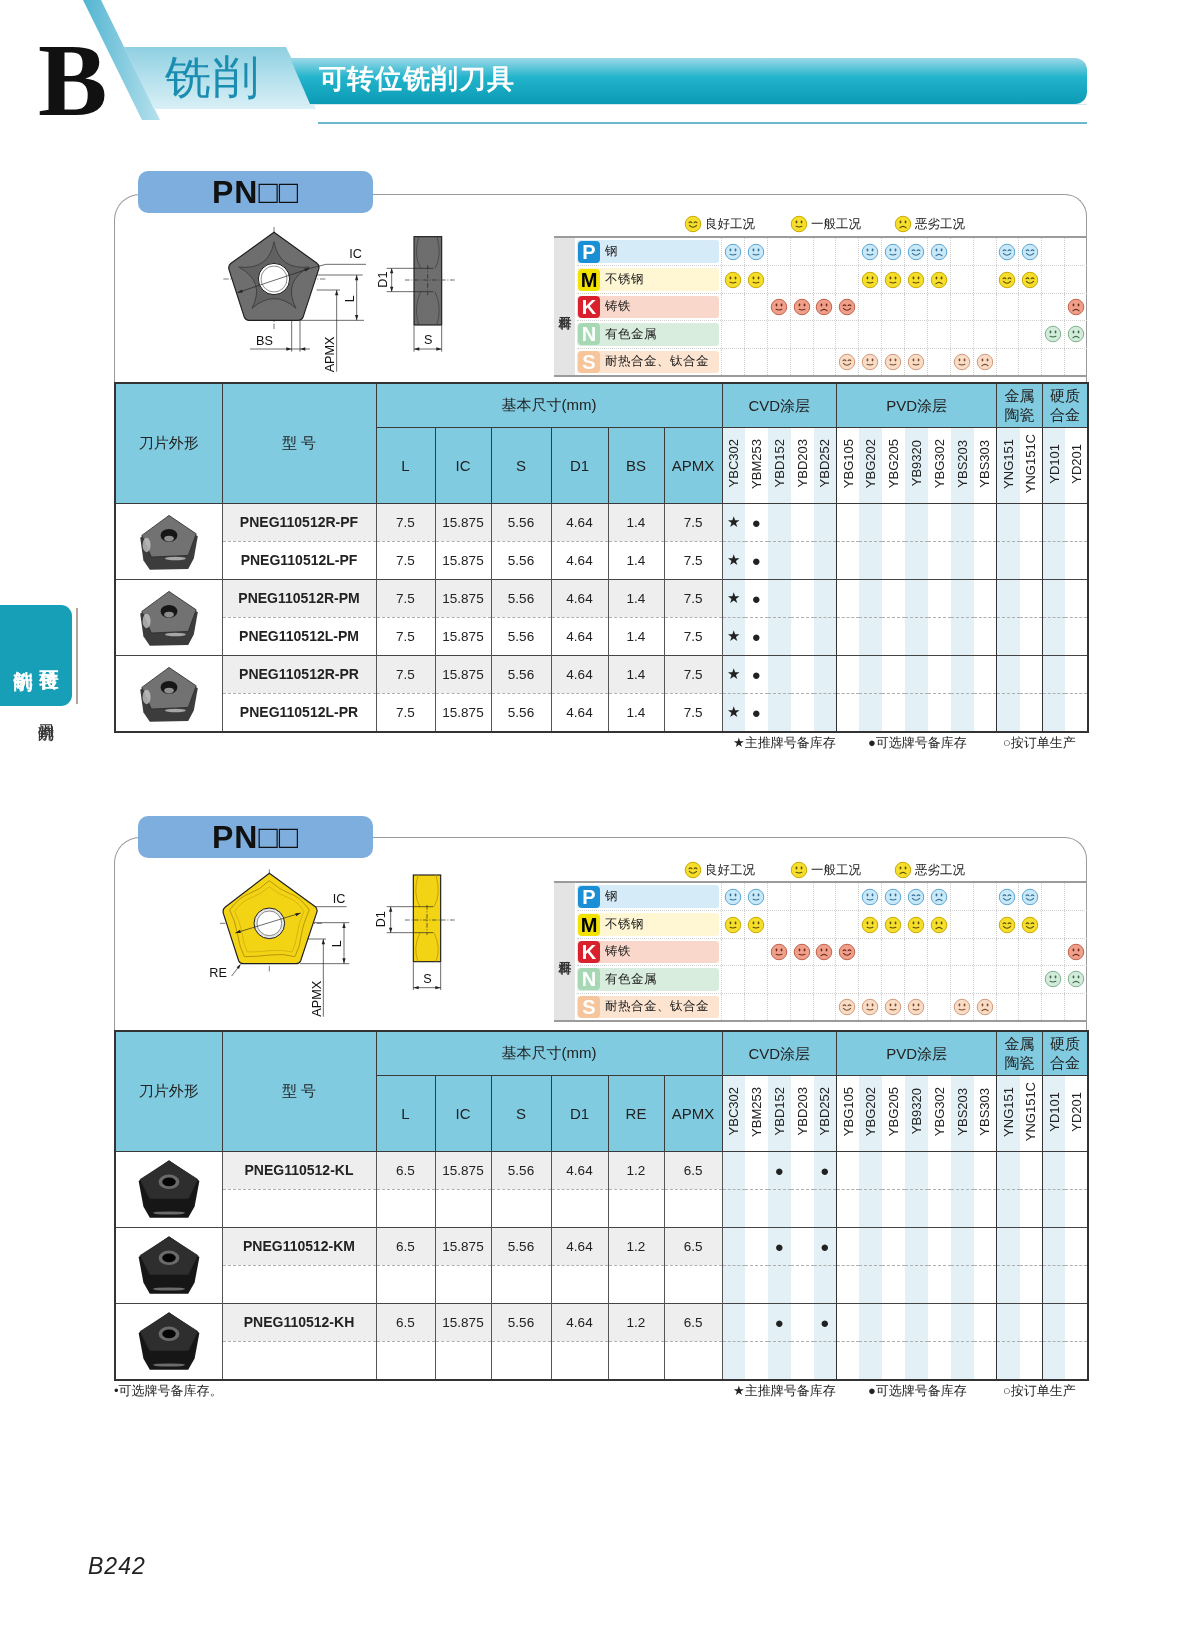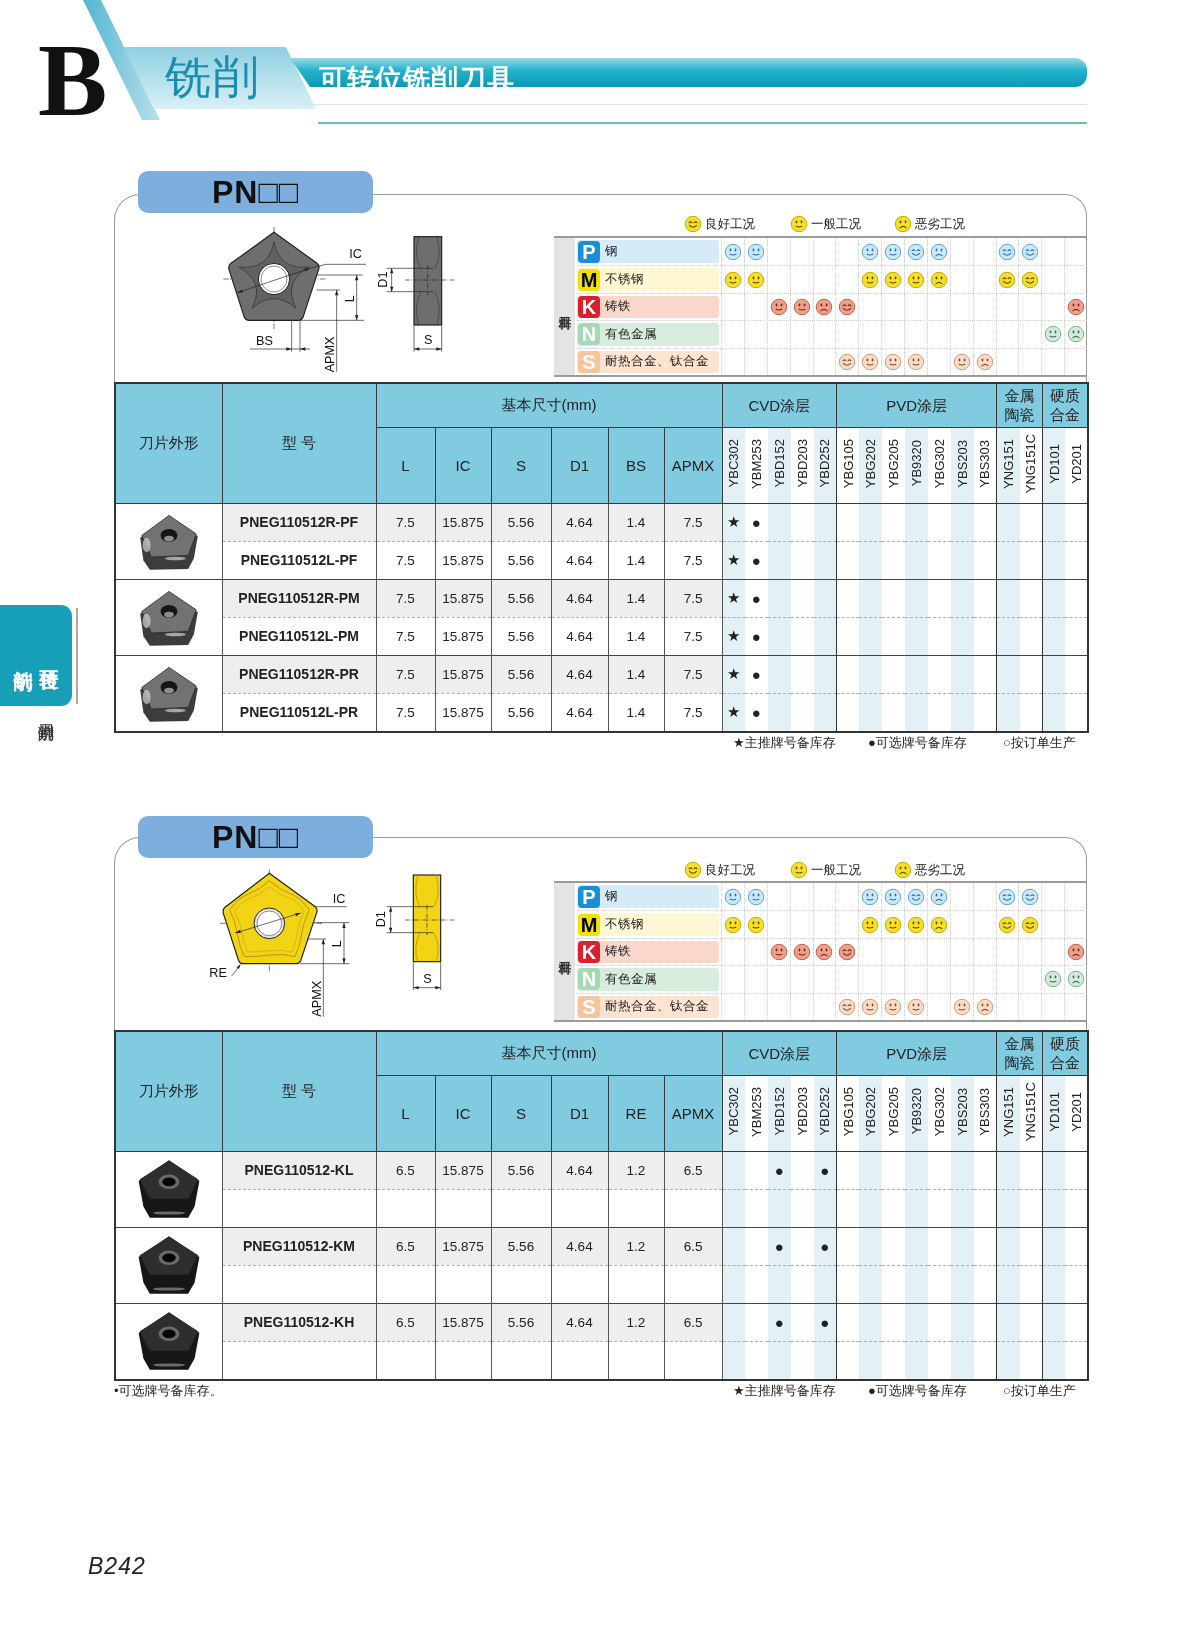--- a/index.html
+++ b/index.html
@@ -8,21 +8,21 @@
 
   
   .big-b{position:absolute;left:38px;top:25px;font:bold 104px/110px "Liberation Serif","DejaVu Serif",serif;color:#111;}
   .stripe{position:absolute;left:80px;top:0;width:82px;height:120px;
           clip-path:polygon(3px 0,21px 0,80px 120px,62px 120px);
           background:linear-gradient(90deg,#4fb3d0,#b9e2ed);}
   .cat-tab{position:absolute;left:118px;top:47px;width:200px;height:62px;
            clip-path:polygon(6px 0,168px 0,198px 62px,36px 62px);
            background:linear-gradient(180deg,#8fd0e2,#d9f0f6);}
   .cat-tab span{position:absolute;left:47px;top:3px;font-size:46px;line-height:54px;color:#1a8db0;letter-spacing:2px;}
-  .title-bar{position:absolute;left:290px;top:58px;width:797px;height:29px;border-radius:0 12px 12px 0;
+  .title-bar{position:absolute;left:290px;top:58px;width:797px;height:46px;border-radius:0 12px 12px 0;
              clip-path:polygon(0 0,100% 0,100% 100%,20px 100%);
              background:linear-gradient(180deg,#9cd8e7 0%,#22b4cc 42%,#0b9ab4 100%);text-align:right;}
   .title-bar span{position:absolute;left:29px;top:0;font:bold 27px/42px "Liberation Sans","DejaVu Sans",sans-serif;color:#fff;letter-spacing:1px;}
   .hline1{position:absolute;left:302px;top:104px;width:785px;height:1px;background:#d5e6ec;}
   .hline2{position:absolute;left:318px;top:122px;width:769px;height:1.5px;background:#6ab9cc;}
 
   
   .side-tab{position:absolute;left:0;top:605px;width:72px;height:101px;background:#179fb7;border-radius:0 11px 11px 0;
             display:flex;flex-direction:row-reverse;justify-content:center;align-items:center;gap:4px;}
   .side-tab span{writing-mode:vertical-rl;text-orientation:upright;color:#fff;font-weight:bold;font-size:19px;line-height:22px;}

